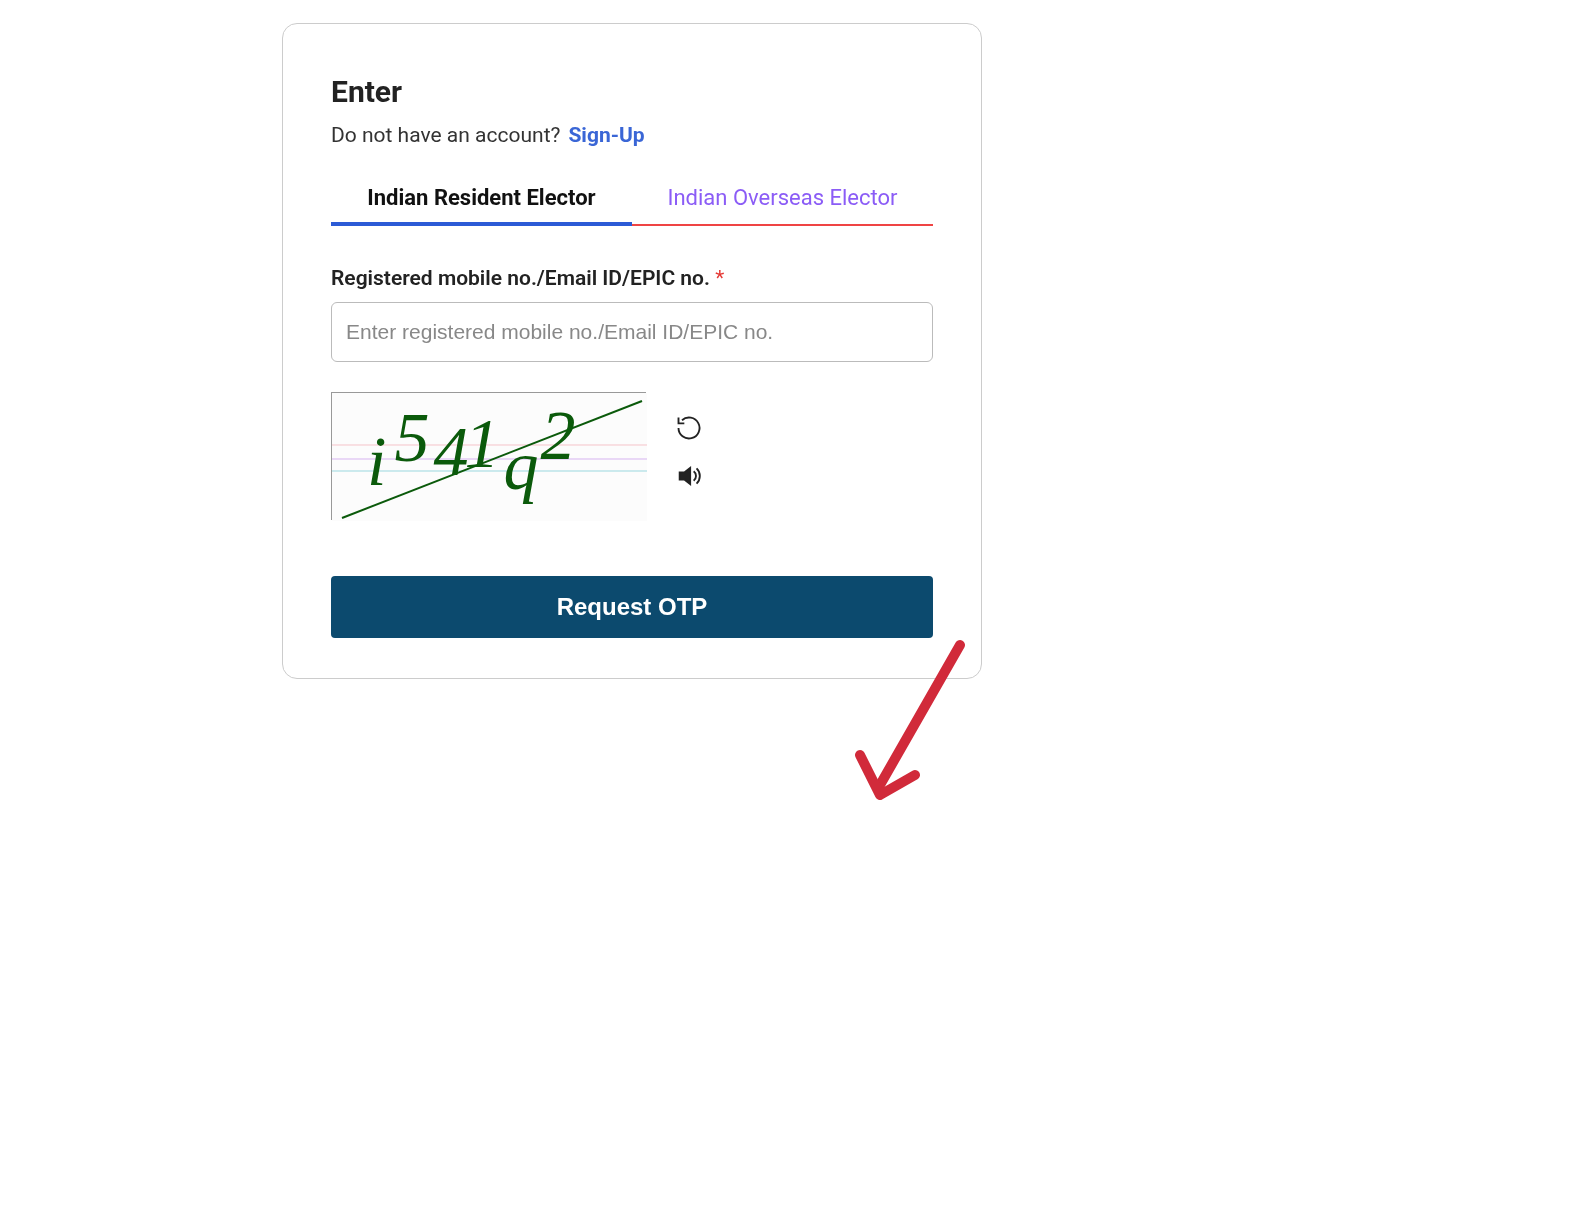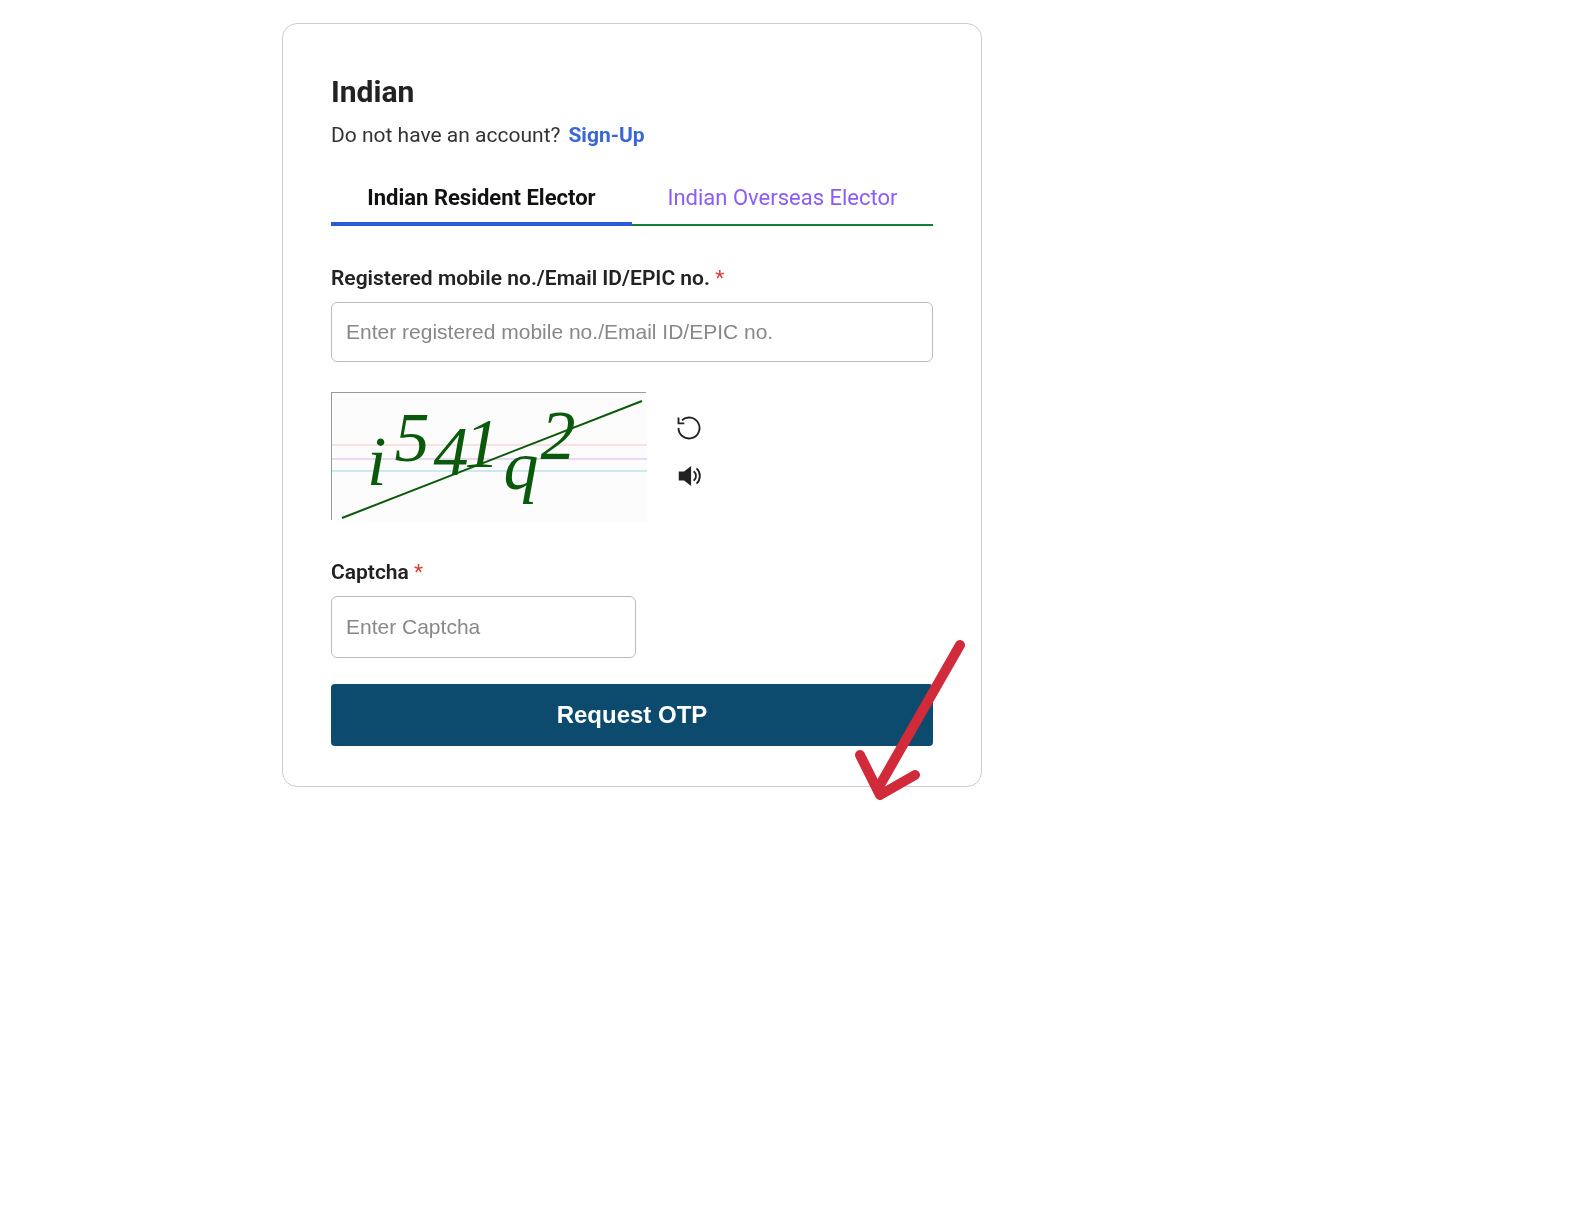--- a/index.html
+++ b/index.html
@@ -37,21 +37,21 @@
     }
     .signup-link {
       color: #3a66d6;
       font-weight: 700;
       text-decoration: none;
       cursor: pointer;
       margin-left: 8px;
     }
     .tabs {
       display: flex;
-      border-bottom: 2px solid #15803d;
+      border-bottom: 2px solid #ef4444;
       margin-bottom: 36px;
     }
     .tab {
       flex: 1;
       text-align: center;
       padding: 10px 0 14px 0;
       font-size: 22px;
       color: #8b5cf6;
       cursor: pointer;
       position: relative;
@@ -164,21 +164,21 @@
       position: absolute;
       left: 850px;
       top: 635px;
       pointer-events: none;
     }
   </style>
 </head>
 <body>
 
 <div class="login-card">
-  <h1 class="login-title">Indian</h1>
+  <h1 class="login-title">Enter</h1>
   <div class="signup-line">
     <span>Do not have an account?</span><a class="signup-link">Sign-Up</a>
   </div>
 
   <div class="tabs">
     <div class="tab active">Indian Resident Elector</div>
     <div class="tab">Indian Overseas Elector</div>
   </div>
 
   <div class="field-block">
@@ -212,26 +212,20 @@
       <div class="icon-btn">
         <svg width="28" height="28" viewBox="0 0 24 24" fill="none" stroke="#222" stroke-width="1.6">
           <polygon points="4 9 8 9 13 5 13 19 8 15 4 15 4 9" fill="#222"></polygon>
           <path d="M16 8a5 5 0 0 1 0 8"></path>
           <path d="M18.5 5.5a9 9 0 0 1 0 13"></path>
         </svg>
       </div>
     </div>
   </div>
 
-  <div class="field-block" style="margin-bottom:0">
-    <label class="field-label">
-      <span>Captcha </span><span class="req">*</span>
-    </label>
-    <input type="text" class="captcha-input" placeholder="Enter Captcha" style="">
-  </div>
 
   <button class="request-btn">Request OTP</button>
 </div>
 
 <svg class="arrow-annotation" width="140" height="200">
   <line x1="110" y1="10" x2="30" y2="150" stroke="#d12a3a" stroke-width="10" stroke-linecap="round"></line>
   <polyline points="10,120 30,160 65,140" fill="none" stroke="#d12a3a" stroke-width="10" stroke-linecap="round" stroke-linejoin="round"></polyline>
 </svg>
 
 </body></html>

